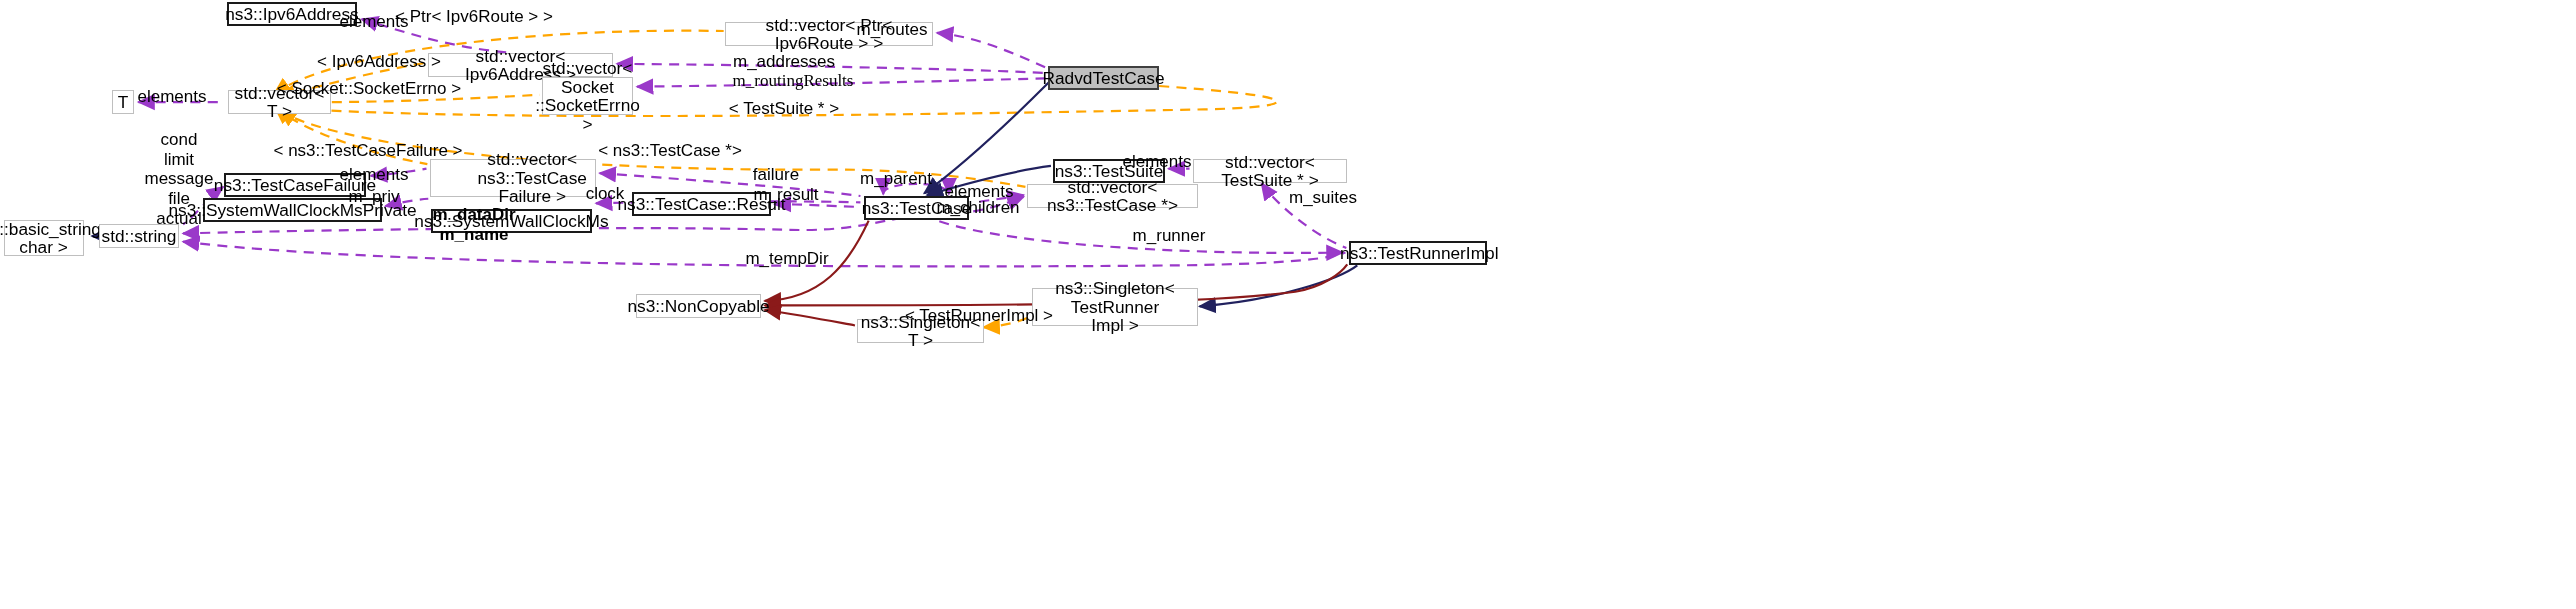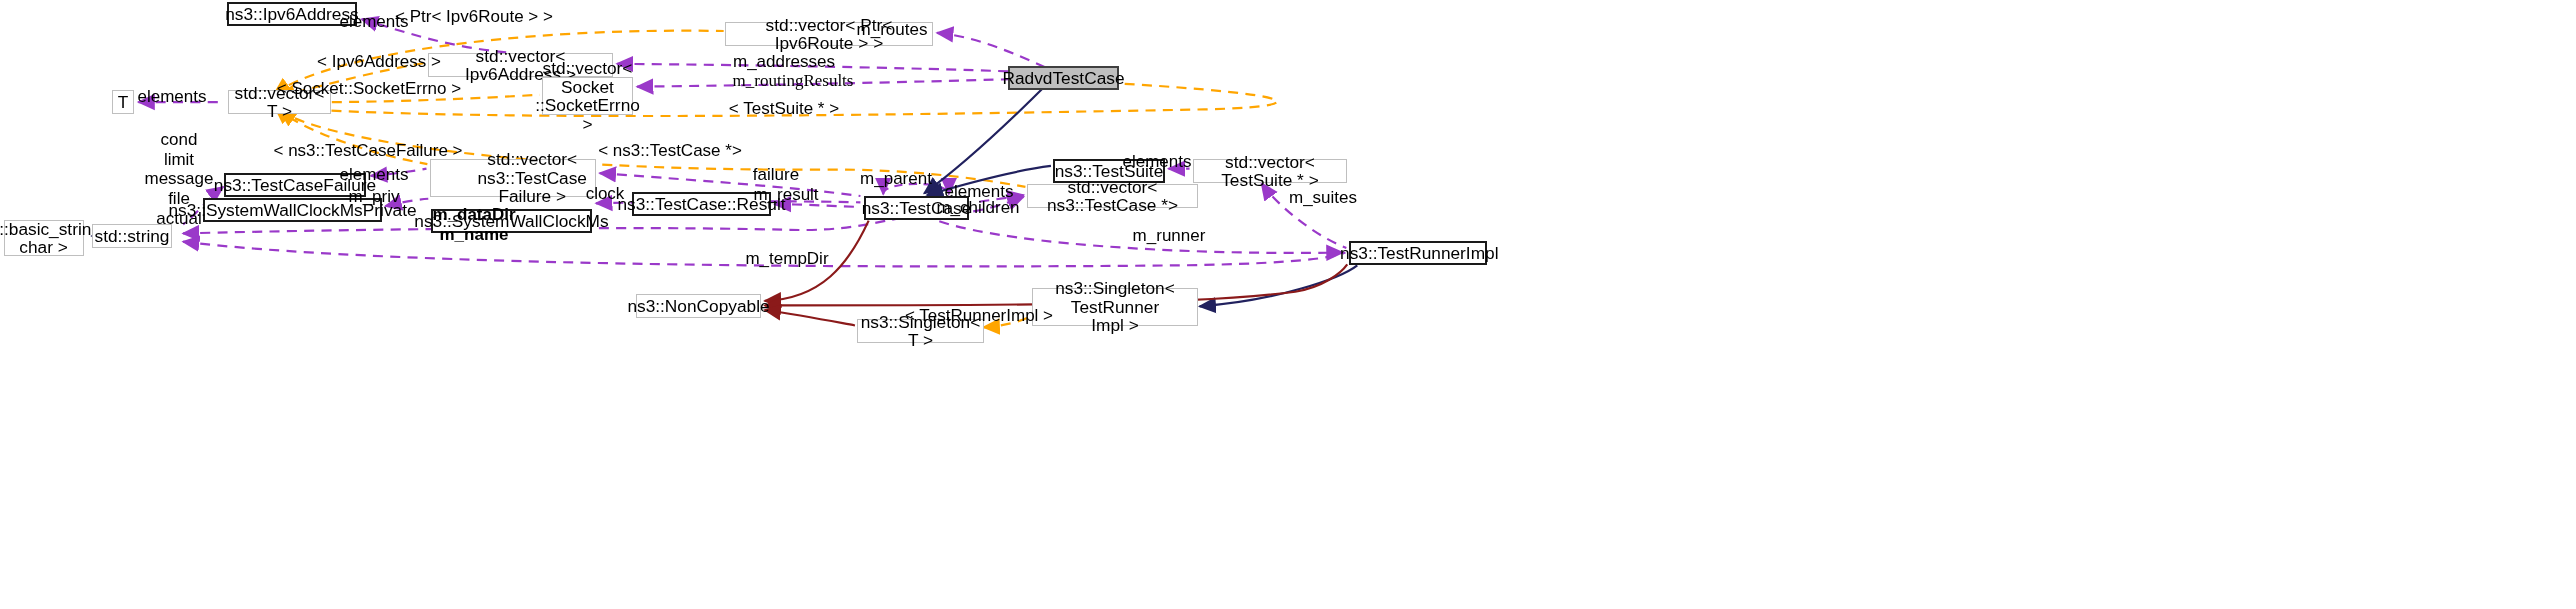--- a/index.html
+++ b/index.html
@@ -136,38 +136,38 @@
       <path d="M 838,330 C 900,328 930,290 952,242"></path>
       <path d="M 838,335 C 1100,335 1300,335 1420,320 C 1450,315 1470,300 1477,290"></path>
       <path d="M 838,340 C 880,346 910,352 937,357"></path>
     </g>
   </svg>
 
   <div id="node-container">
       <div class="node strong" style="left: 227px; top: 1.8px; width: 130px; height: 24px;"><span>ns3::Ipv6Address</span></div>
       <div class="node plain" style="left: 428px; top: 53px; width: 185px; height: 24px;"><span>std::vector&lt; Ipv6Address &gt;</span></div>
       <div class="node plain" style="left: 725px; top: 22px; width: 208px; height: 24px;"><span>std::vector&lt; Ptr&lt; Ipv6Route &gt; &gt;</span></div>
-      <div class="node focus" style="left: 1008px; top: 66px; width: 111px; height: 24px;"><span>RadvdTestCase</span></div>
+      <div class="node focus" style="left: 1048px; top: 66px; width: 111px; height: 24px;"><span>RadvdTestCase</span></div>
       <div class="node plain" style="left: 112px; top: 90px; width: 22px; height: 24px;"><span>T</span></div>
       <div class="node plain" style="left: 228px; top: 90px; width: 103px; height: 24px;"><span>std::vector&lt; T &gt;</span></div>
       <div class="node plain" style="left: 542px; top: 77px; width: 91px; height: 38px;"><span>std::vector&lt; Socket
 ::SocketErrno &gt;</span></div>
       <div class="node strong" style="left: 224px; top: 173px; width: 142px; height: 24px;"><span>ns3::TestCaseFailure</span></div>
       <div class="node plain" style="left: 430px; top: 159px; width: 166px; height: 38px; padding-left: 44px;"><span>std::vector&lt; ns3::TestCase
 Failure &gt;</span></div>
       <div class="node strong" style="left: 1053px; top: 159px; width: 112px; height: 24px;"><span>ns3::TestSuite</span></div>
       <div class="node plain" style="left: 1193px; top: 159px; width: 154px; height: 24px;"><span>std::vector&lt; TestSuite * &gt;</span></div>
       <div class="node strong" style="left: 203px; top: 198px; width: 179px; height: 24px;"><span>ns3::SystemWallClockMsPrivate</span></div>
       <div class="node strong" style="left: 431px; top: 209px; width: 161px; height: 24px;"><span>ns3::SystemWallClockMs</span></div>
       <div class="node strong" style="left: 632px; top: 192px; width: 139px; height: 24px;"><span>ns3::TestCase::Result</span></div>
       <div class="node strong" style="left: 864px; top: 196px; width: 105px; height: 24px;"><span>ns3::TestCase</span></div>
       <div class="node plain" style="left: 1027px; top: 184px; width: 171px; height: 24px;"><span>std::vector&lt; ns3::TestCase *&gt;</span></div>
       <div class="node plain" style="left: 3.6px; top: 220px; width: 80px; height: 36px;"><span>std::basic_string&lt;
 char &gt;</span></div>
-      <div class="node plain" style="left: 92px; top: 224px; width: 80px; height: 24px;"><span>std::string</span></div>
+      <div class="node plain" style="left: 99px; top: 224px; width: 80px; height: 24px;"><span>std::string</span></div>
       <div class="node strong" style="left: 1349px; top: 241px; width: 138px; height: 24px; padding-left: 8px;"><span>ns3::TestRunnerImpl</span></div>
       <div class="node plain" style="left: 636px; top: 294px; width: 125px; height: 24px;"><span>ns3::NonCopyable</span></div>
       <div class="node plain" style="left: 1032px; top: 288px; width: 166px; height: 38px;"><span>ns3::Singleton&lt; TestRunner
 Impl &gt;</span></div>
       <div class="node plain" style="left: 857px; top: 319px; width: 127px; height: 24px;"><span>ns3::Singleton&lt; T &gt;</span></div>
     </div>
 
   <div id="label-container">
       <div class="edge-label" style="left: 374px; top: 22px;">elements</div>
       <div class="edge-label" style="left: 474px; top: 17.3px;">&lt; Ptr&lt; Ipv6Route &gt; &gt;</div>

